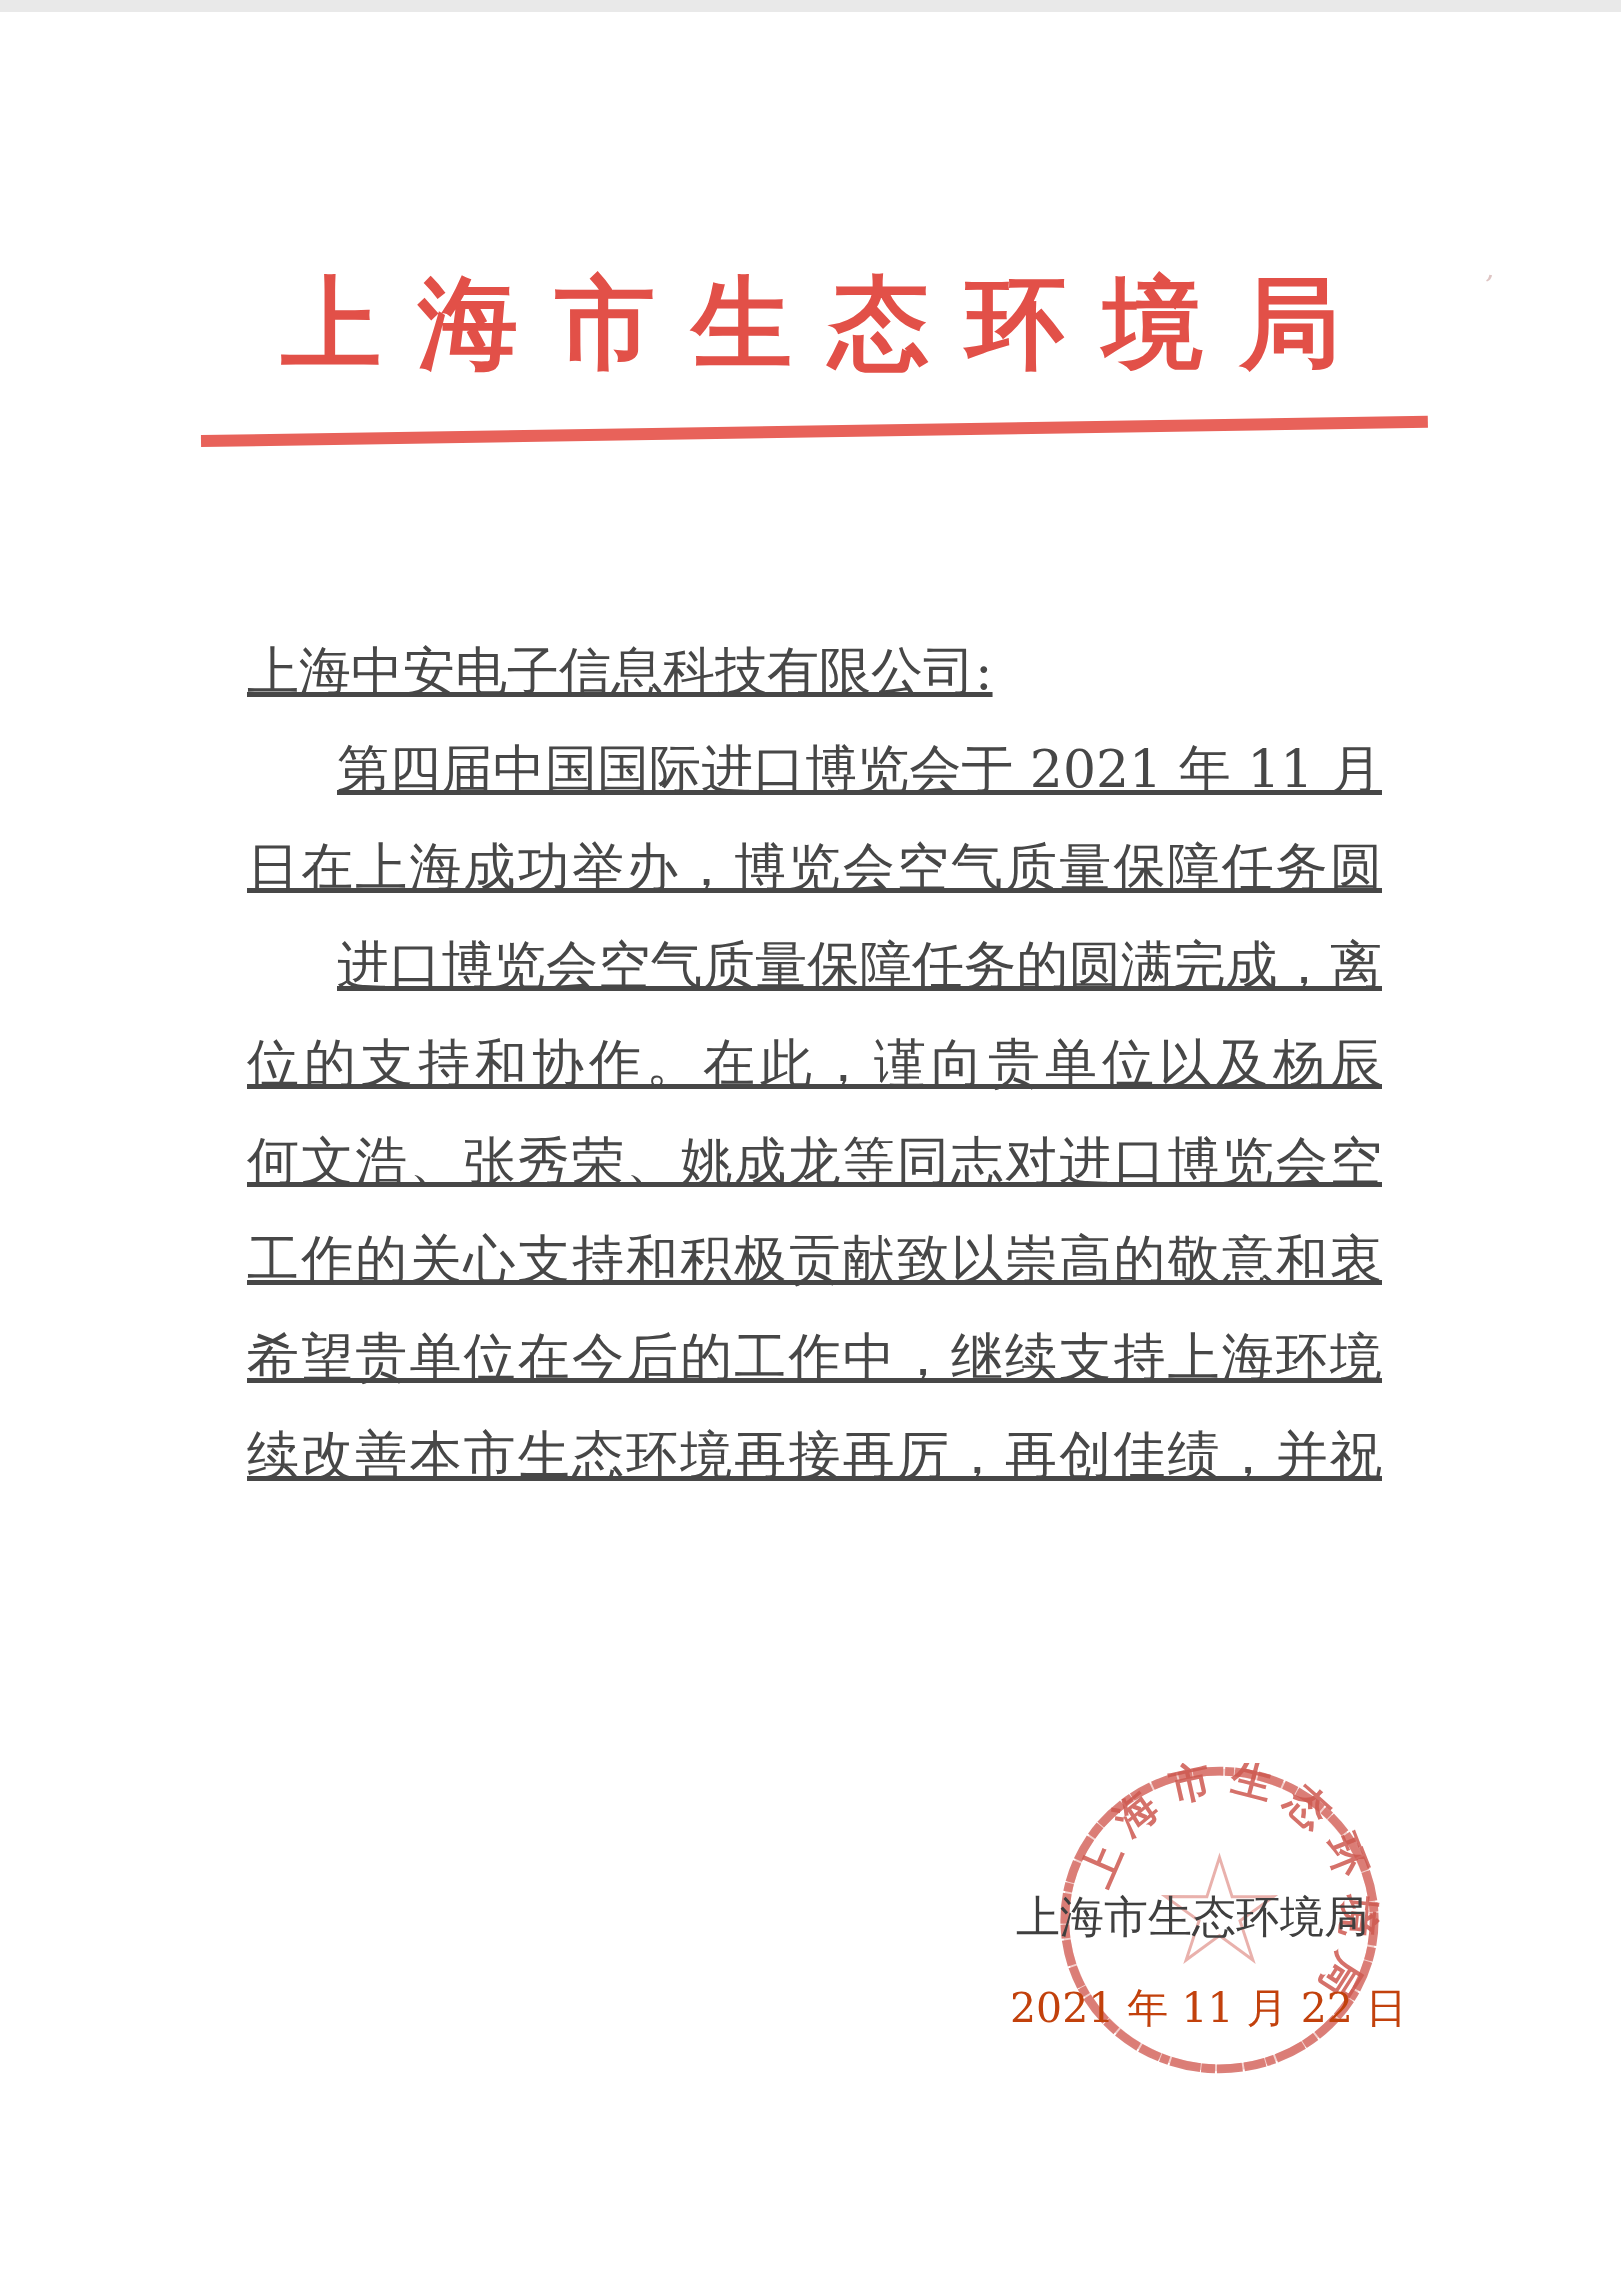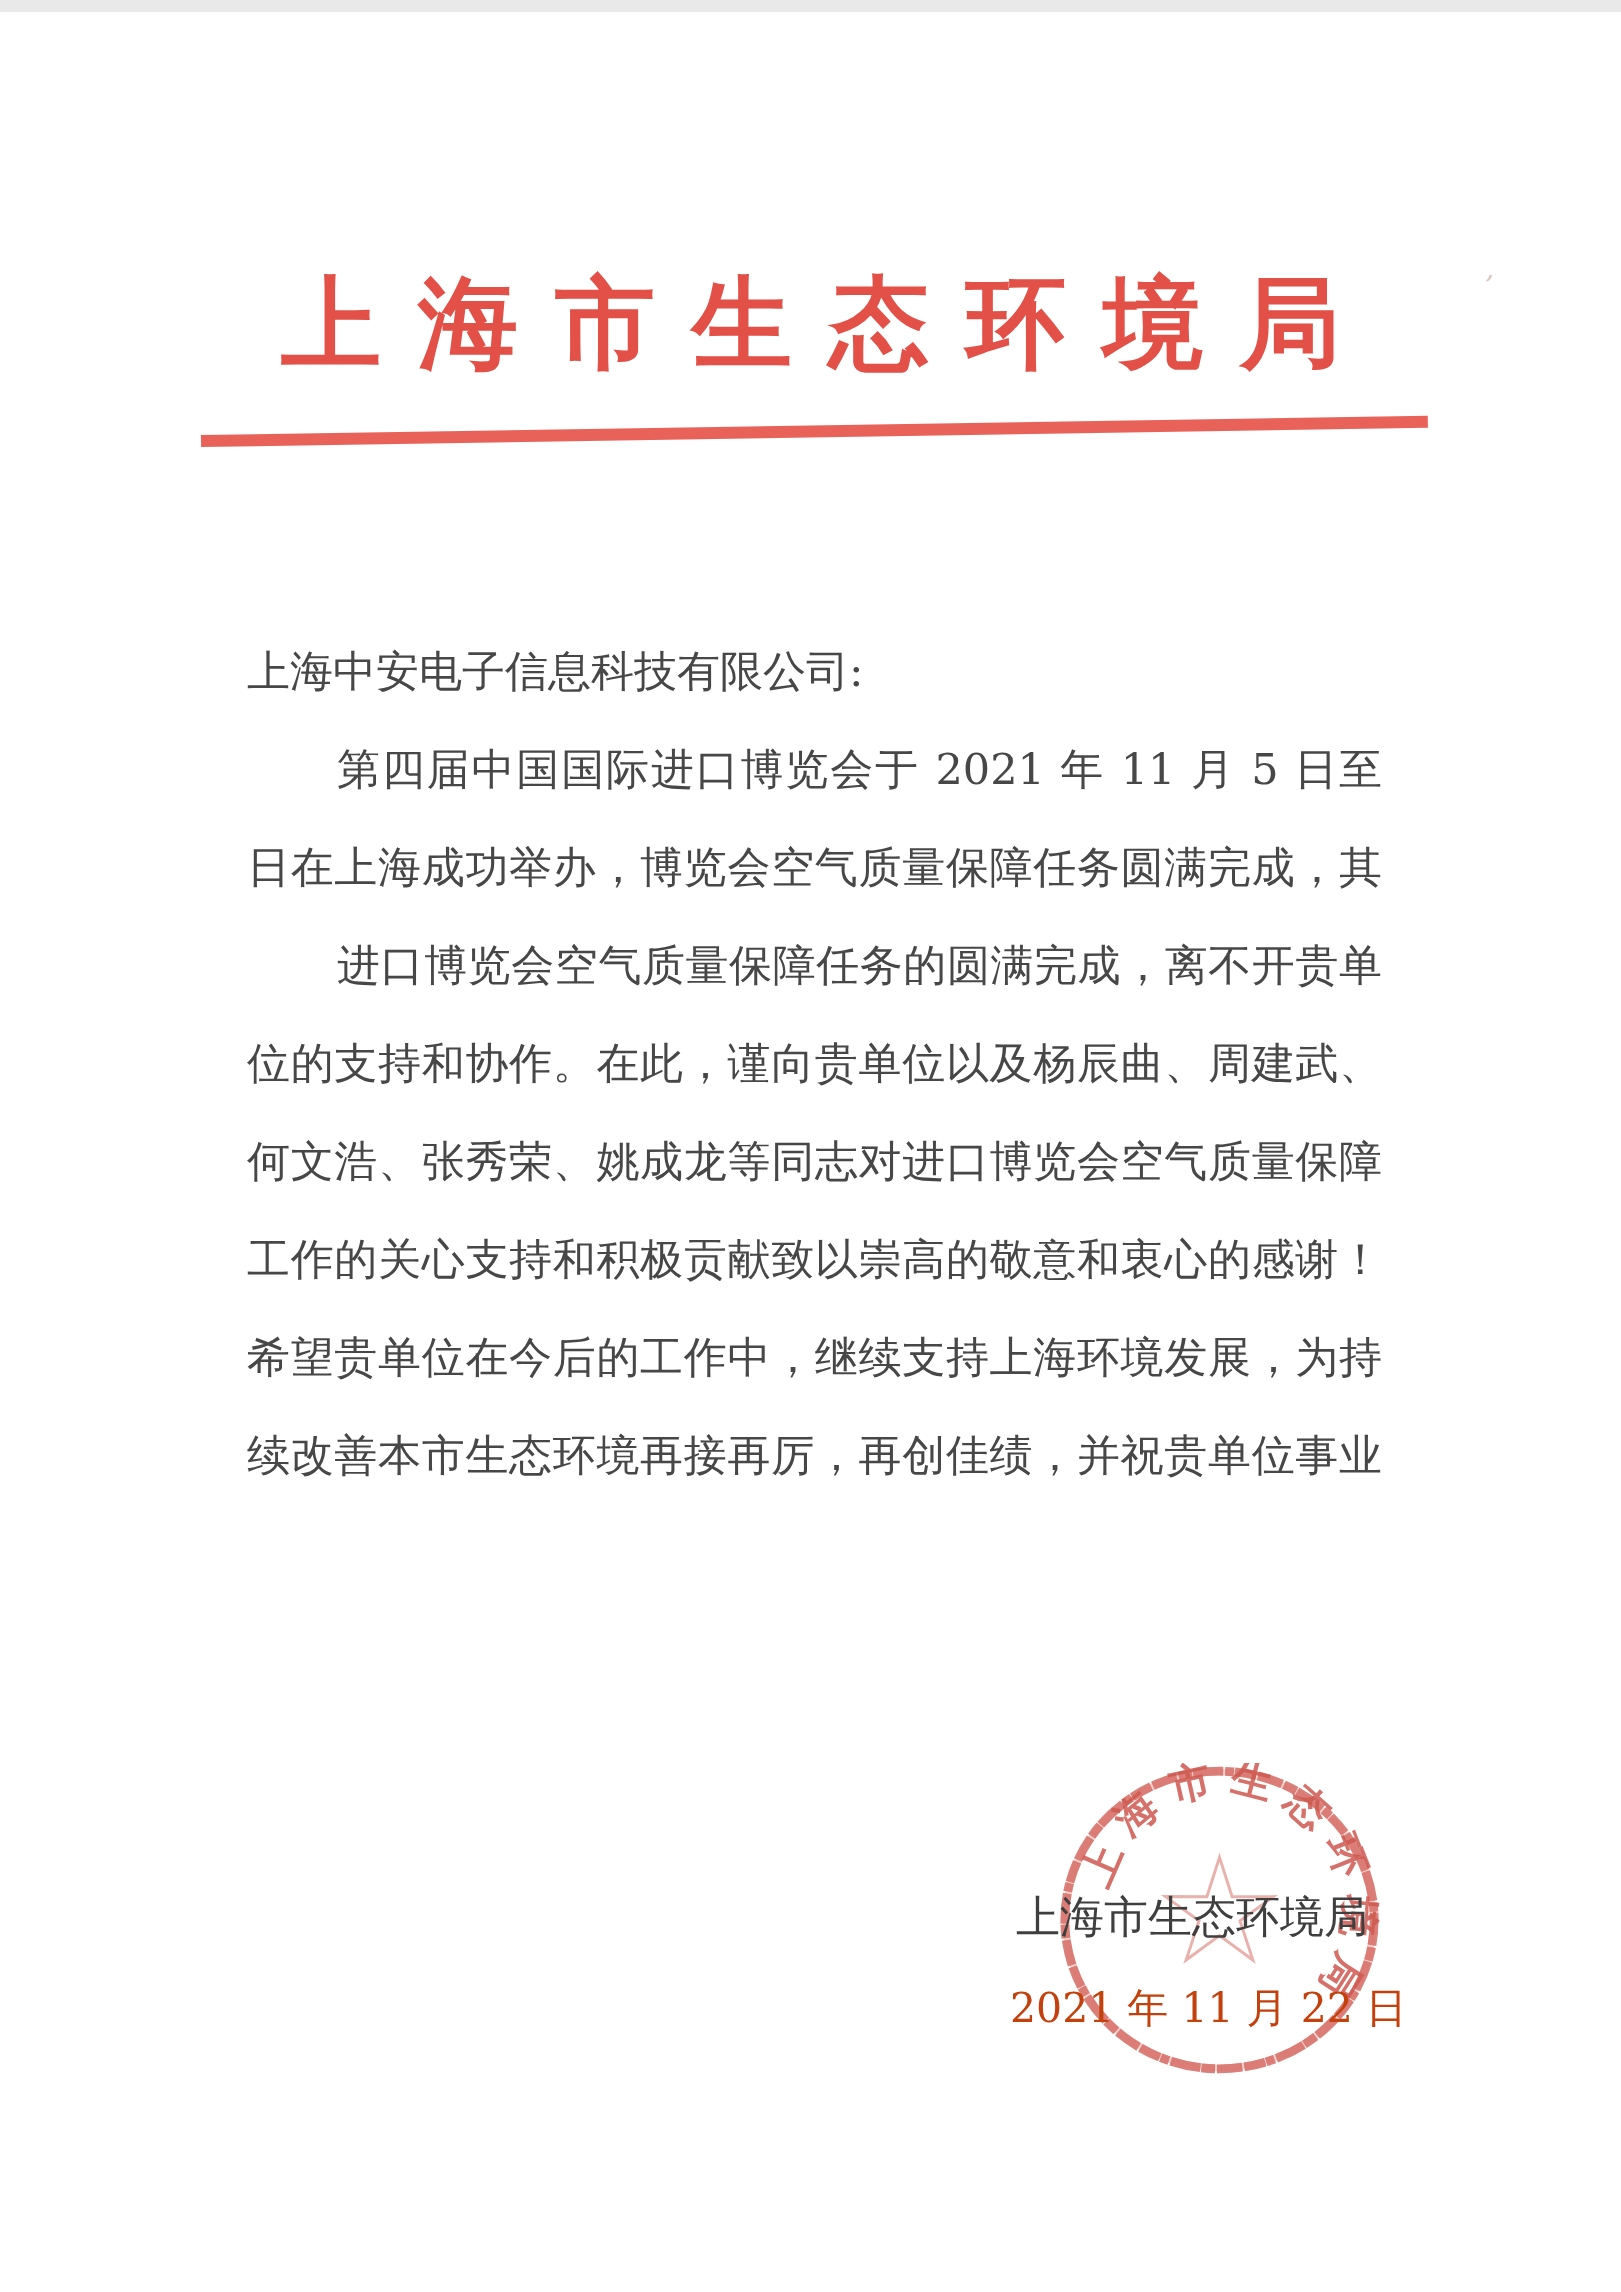--- a/index.html
+++ b/index.html
@@ -32,23 +32,24 @@
     text-align:center;
     font-size:63px;line-height:78px;
     font-weight:bold;
     letter-spacing:39px;text-indent:39px;
     color:#3a3a3a;
     white-space:nowrap;
   }
   
   .body-block{
     position:absolute;left:247px;top:610px;width:1135px;
-    font-size:43px;line-height:98px;
+    font-size:52px;line-height:98px;
     color:#474747;
     text-align:left;
+    text-decoration:underline;
   }
   .line{
     height:98px;overflow:hidden;
     text-align:justify;
     text-justify:inter-ideograph;
     white-space:nowrap;
   }
   .line.jl{text-align-last:justify;white-space:normal;}
   .line.indent{text-indent:90px;}
   

